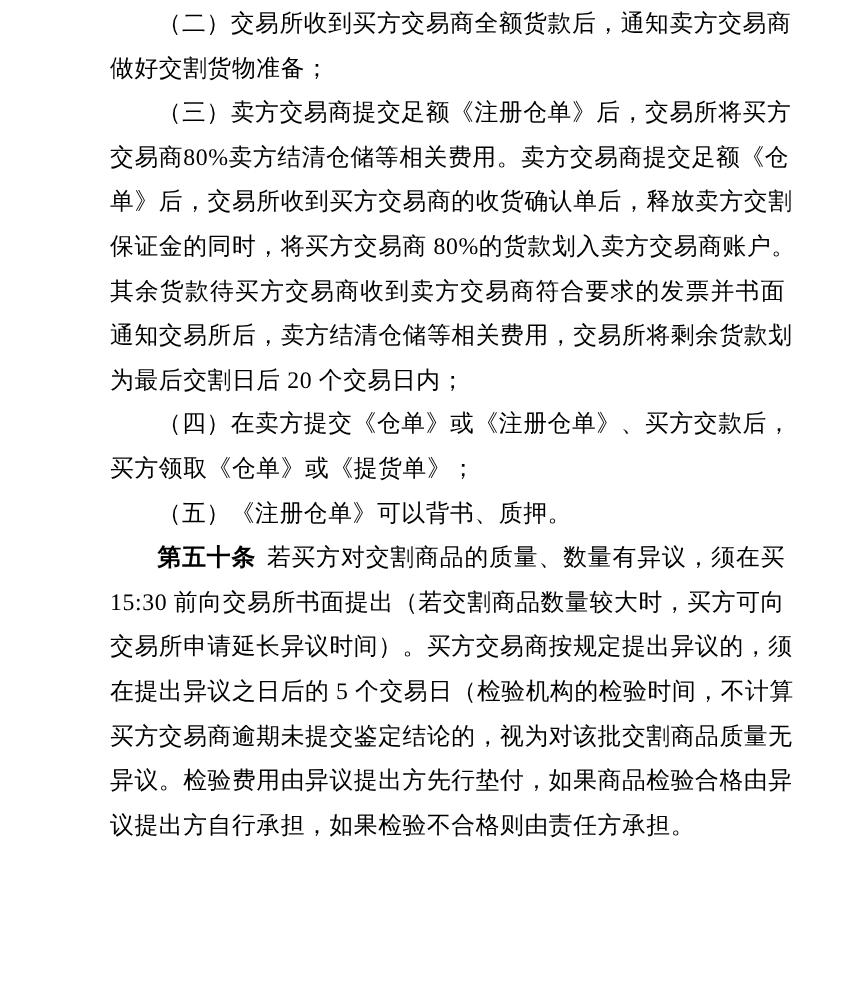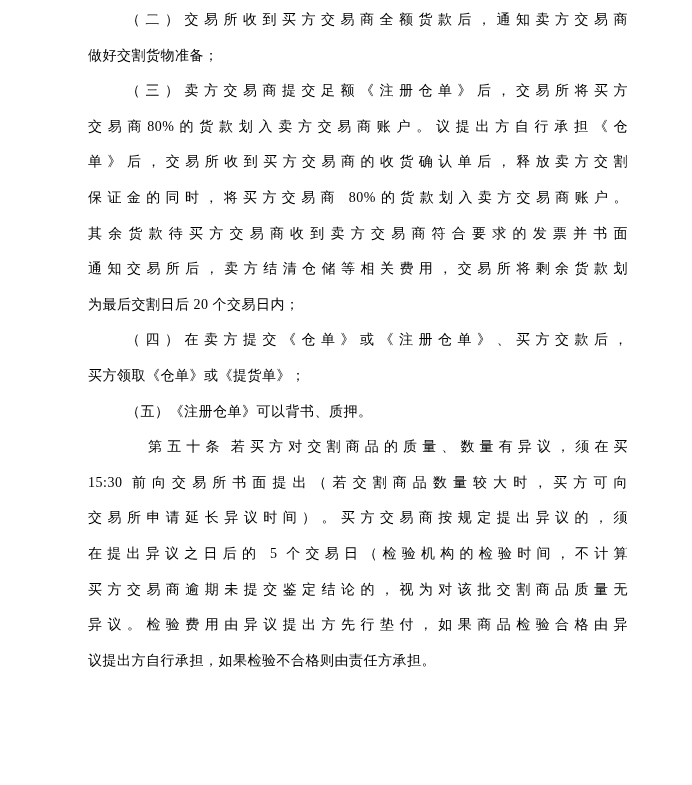--- a/index.html
+++ b/index.html
@@ -22,54 +22,53 @@
     width: 540px;
   }
   .paragraph {
     margin: 0;
     padding: 0;
   }
   .line {
     display: block;
     height: 35.6px;
     line-height: 35.6px;
-    font-size: 14px;
+    font-size: 19px;
     white-space: nowrap;
     letter-spacing: 0.5px;
     text-align: left;
   }
   .line.fill {
     text-align: justify;
     text-align-last: justify;
     text-justify: inter-character;
   }
   .line.indent {
     text-indent: 38px;
   }
   .para-heading {
-    font-weight: normal;
+    font-weight: bold;
     margin-right: 0.45em;
     font-family: "Liberation Sans", "DejaVu Sans", sans-serif;
-    margin-left: 22px;
   }
 </style>
 </head>
 <body>
 
 <div class="page">
   <div class="text-column">
 
     <div class="paragraph">
       <div class="line indent fill">（二）交易所收到买方交易商全额货款后，通知卖方交易商</div>
       <div class="line">做好交割货物准备；</div>
     </div>
 
     <div class="paragraph">
       <div class="line indent fill">（三）卖方交易商提交足额《注册仓单》后，交易所将买方</div>
-      <div class="line fill">交易商80%的货款划入卖方交易商账户。议提出方自行承担《仓</div>
+      <div class="line fill">交易商80%卖方结清仓储等相关费用。卖方交易商提交足额《仓</div>
       <div class="line fill">单》后，交易所收到买方交易商的收货确认单后，释放卖方交割</div>
       <div class="line fill">保证金的同时，将买方交易商 80%的货款划入卖方交易商账户。</div>
       <div class="line fill">其余货款待买方交易商收到卖方交易商符合要求的发票并书面</div>
       <div class="line fill">通知交易所后，卖方结清仓储等相关费用，交易所将剩余货款划</div>
       <div class="line">为最后交割日后 20 个交易日内；</div>
     </div>
 
     <div class="paragraph">
       <div class="line indent fill">（四）在卖方提交《仓单》或《注册仓单》、买方交款后，</div>
       <div class="line">买方领取《仓单》或《提货单》；</div>

